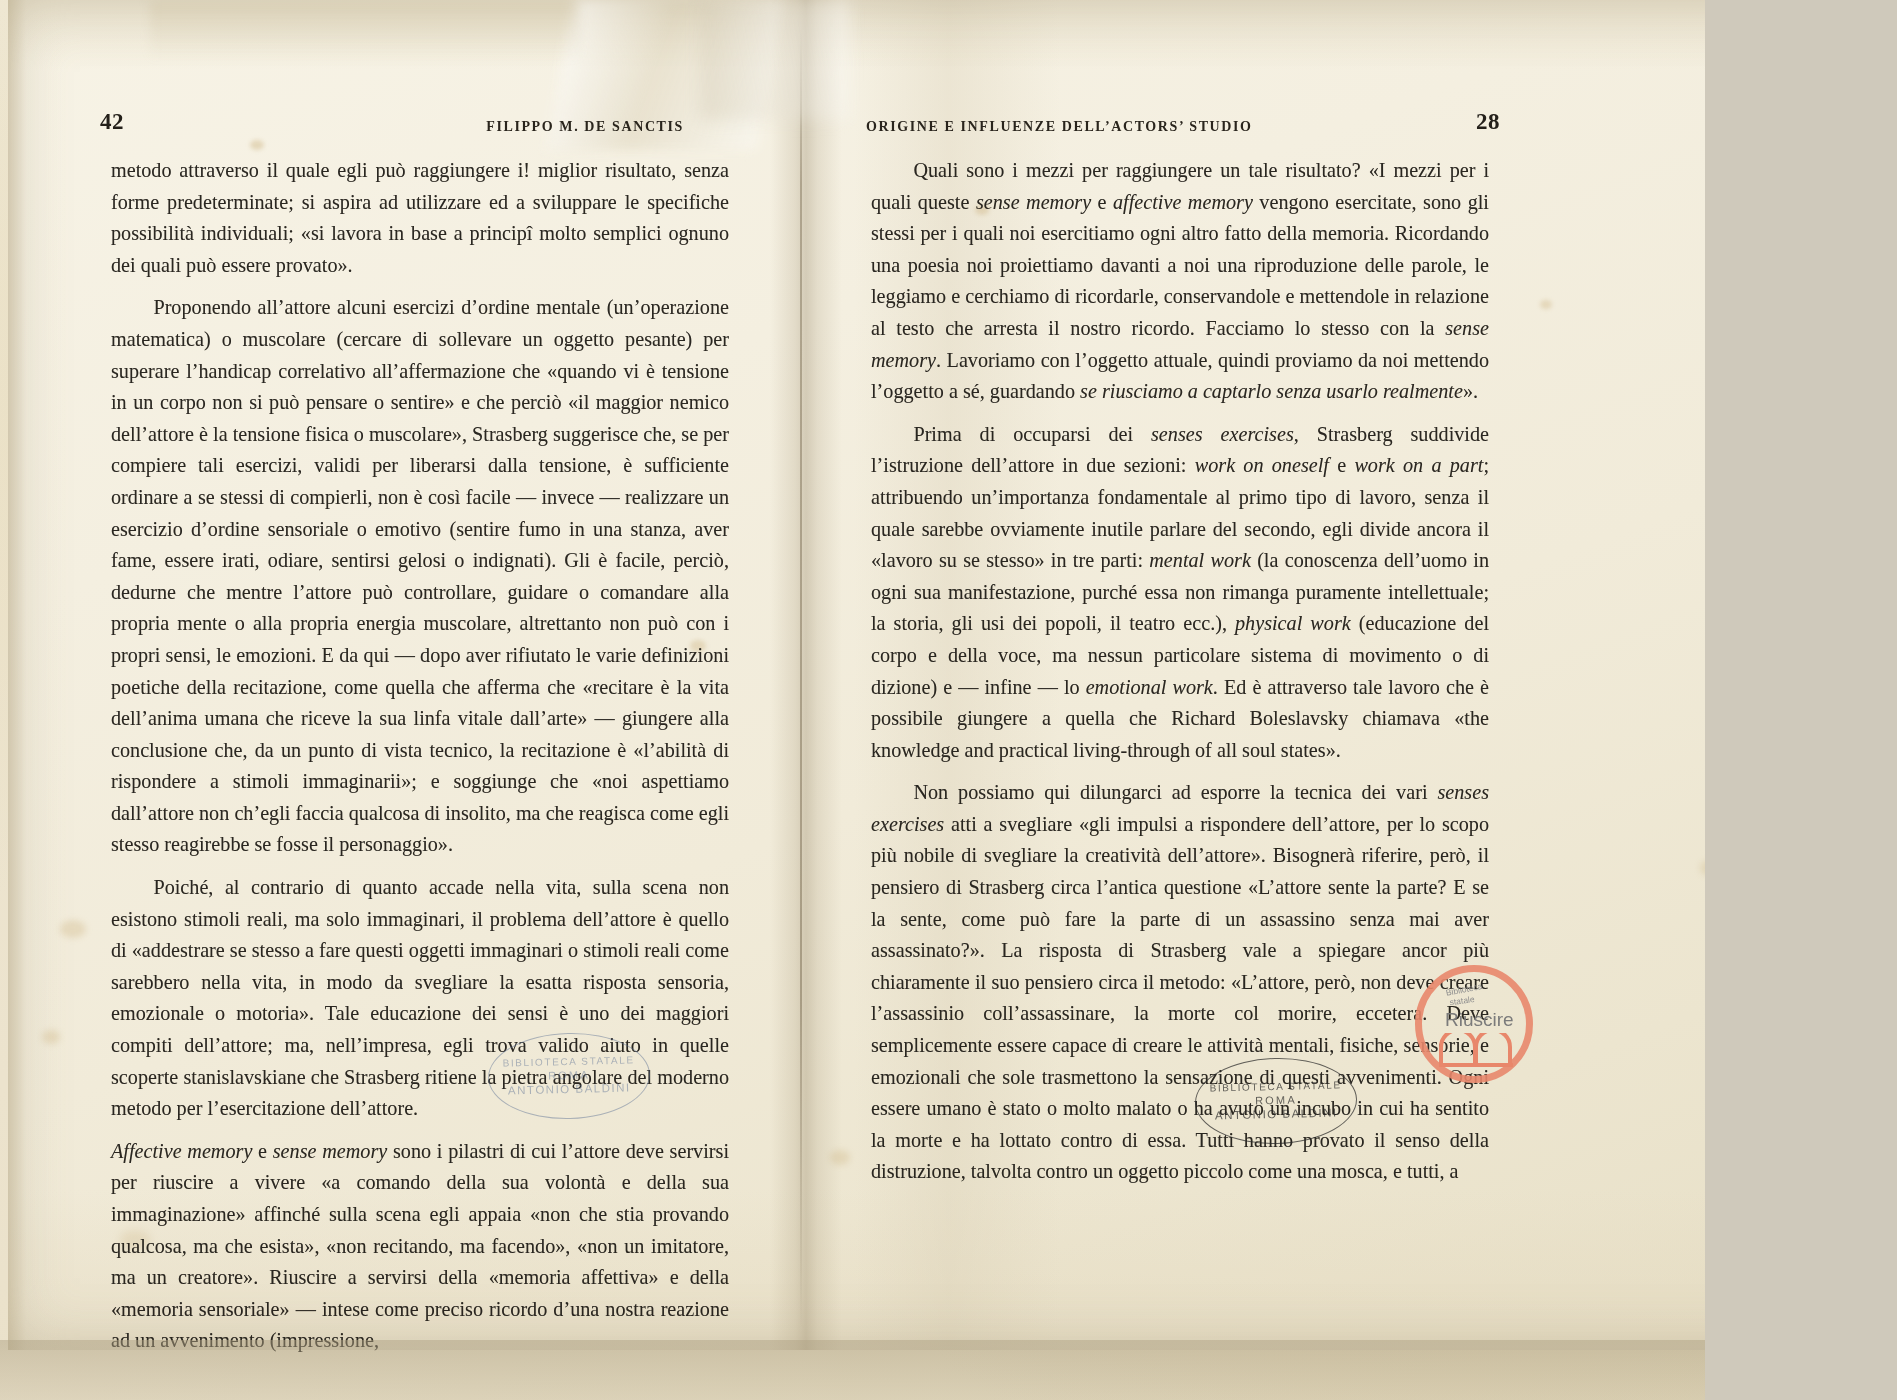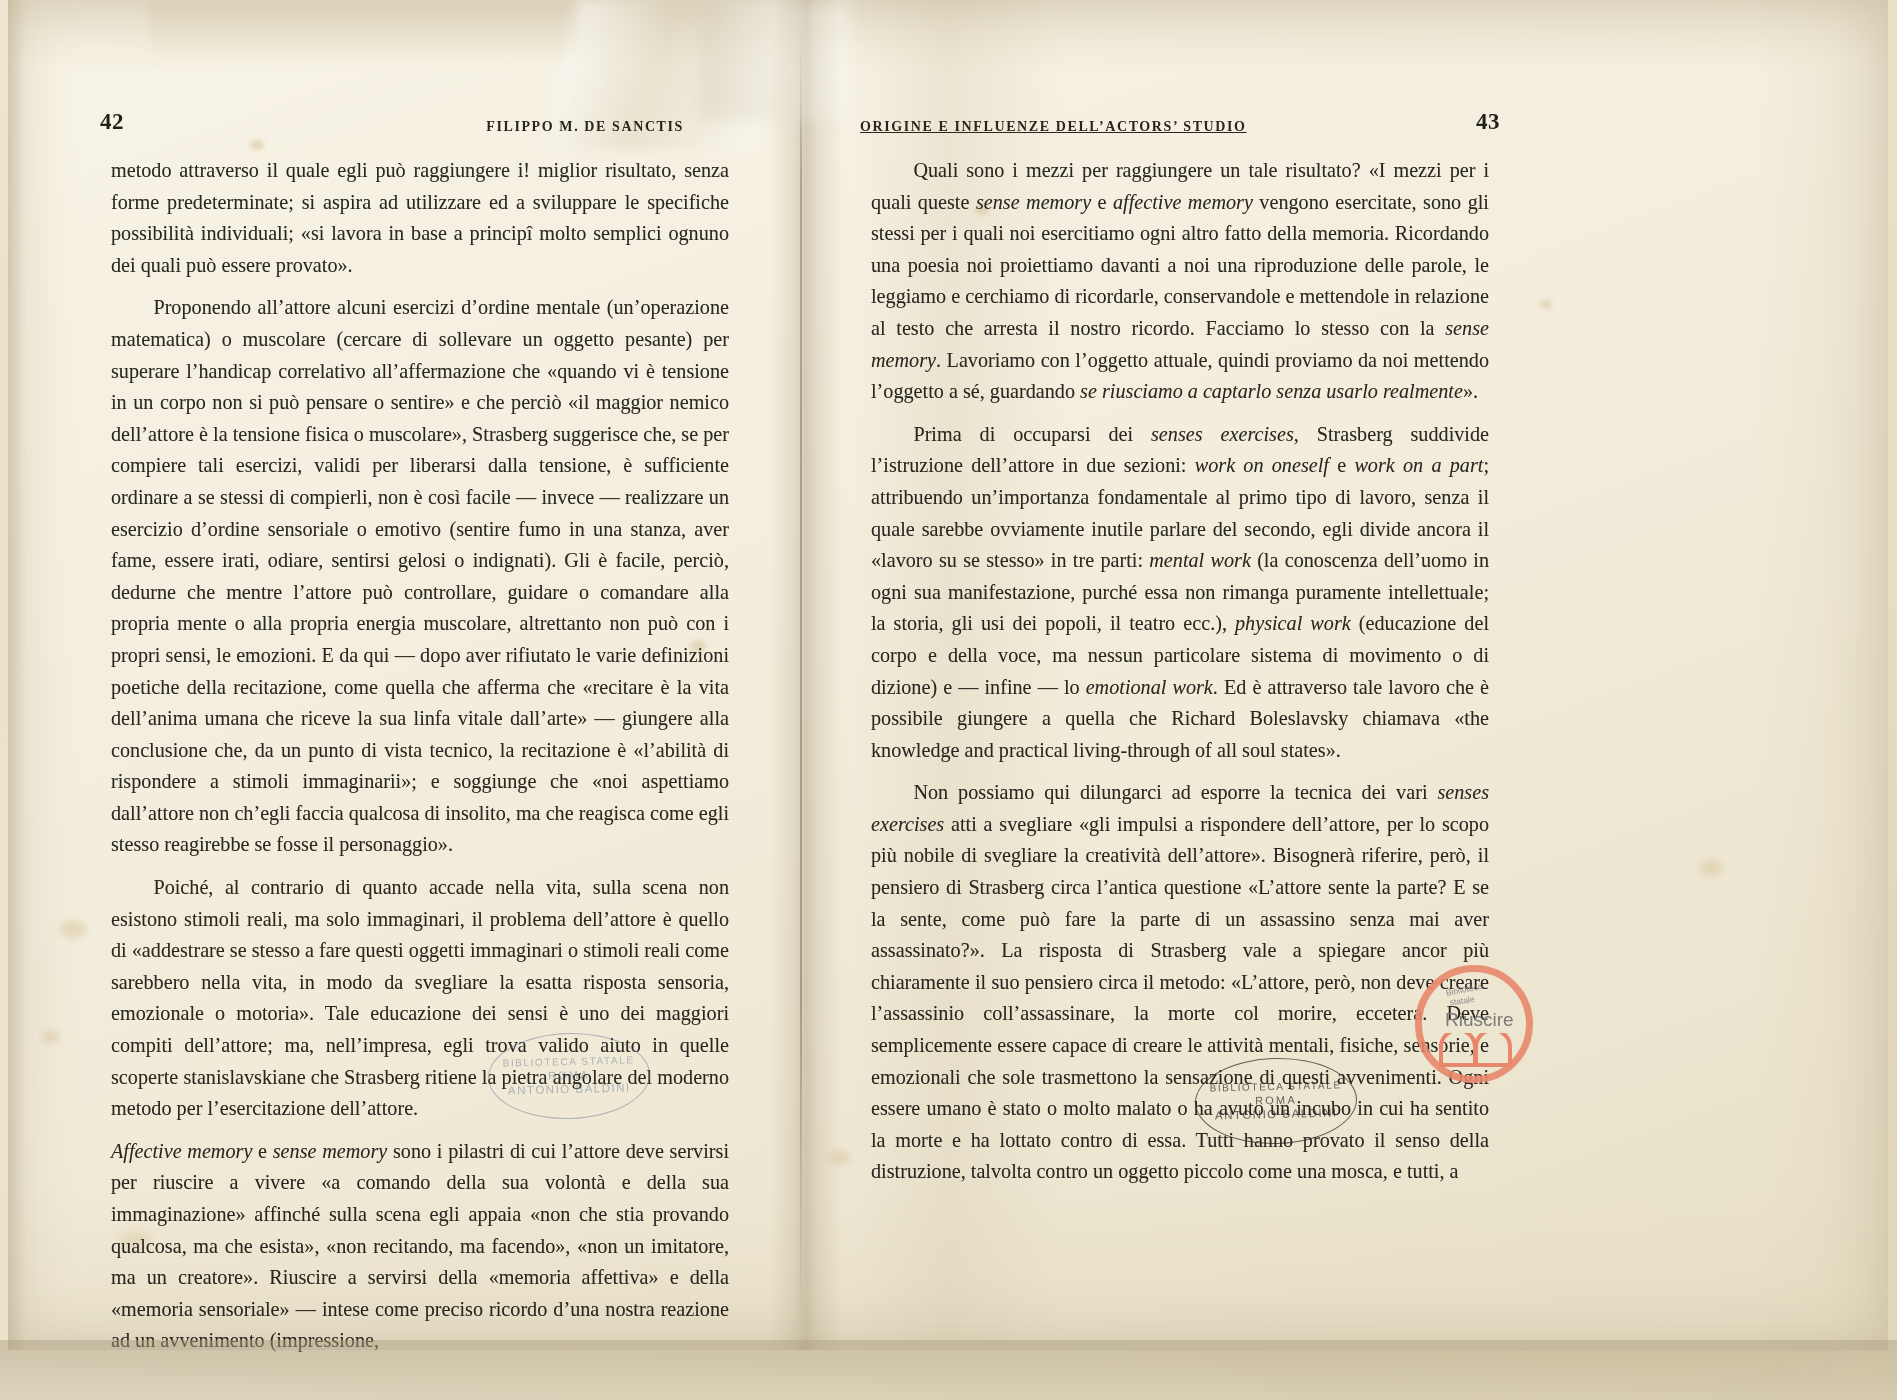--- a/index.html
+++ b/index.html
@@ -3,21 +3,21 @@
 <meta charset="utf-8">
 <title>Scanned book spread</title>
 <style>
   html,body{margin:0;padding:0;}
   body{
     width:1897px;height:1400px;overflow:hidden;
     background:#cfc9bb;
     font-family:"Liberation Serif",serif;
   }
   .scan{
-    position:relative;width:1897px;height:1400px;
+    position:relative;width:1705px;height:1400px;
     background:
       radial-gradient(ellipse 60% 55% at 20% 30%, rgba(228,214,176,.55) 0%, rgba(228,214,176,0) 70%),
       radial-gradient(ellipse 55% 50% at 85% 75%, rgba(222,206,168,.5) 0%, rgba(222,206,168,0) 70%),
       radial-gradient(ellipse 70% 60% at 50% 10%, rgba(240,232,206,.6) 0%, rgba(240,232,206,0) 75%),
       linear-gradient(135deg,#efe8d4 0%,#ece3cd 35%,#e8dfc6 60%,#e3d9bd 100%);
     overflow:hidden;
   }
   
   .sheet{
     position:absolute;left:8px;top:0;width:1880px;height:1350px;
@@ -80,21 +80,21 @@
     letter-spacing:.5px;
   }
   .running{
     font-size:14px;letter-spacing:1.6px;
     color:#2a251d;font-weight:bold;
     text-transform:uppercase;
     white-space:nowrap;
   }
   .hdr-left .folio{margin-right:auto;}
   .hdr-left .running{margin-right:56px;}
-  .hdr-right .running{margin-right:auto;text-decoration:underline;}
+  .hdr-right .running{margin-left:6px;margin-right:auto;}
   .hdr-right .folio{margin-left:auto;}
 
   .body{
     margin-top:20px;
     font-size:20.2px;
     line-height:31.6px;
     color:#1d1a15;
     text-align:justify;
     text-justify:inter-word;
     hyphens:none;
@@ -192,21 +192,21 @@
       <p>metodo attraverso il quale egli può raggiungere i! miglior risultato, senza forme predeterminate; si aspira ad utilizzare ed a sviluppare le specifiche possibilità individuali; «si lavora in base a principî molto semplici ognuno dei quali può essere provato».</p>
       <p class="ind">Proponendo all’attore alcuni esercizi d’ordine mentale (un’operazione matematica) o muscolare (cercare di sollevare un oggetto pesante) per superare l’handicap correlativo all’affermazione che «quando vi è tensione in un corpo non si può pensare o sentire» e che perciò «il maggior nemico dell’attore è la tensione fisica o muscolare», Strasberg suggerisce che, se per compiere tali esercizi, validi per liberarsi dalla tensione, è sufficiente ordinare a se stessi di compierli, non è così facile — invece — realizzare un esercizio d’ordine sensoriale o emotivo (sentire fumo in una stanza, aver fame, essere irati, odiare, sentirsi gelosi o indignati). Gli è facile, perciò, dedurne che mentre l’attore può controllare, guidare o comandare alla propria mente o alla propria energia muscolare, altrettanto non può con i propri sensi, le emozioni. E da qui — dopo aver rifiutato le varie definizioni poetiche della recitazione, come quella che afferma che «recitare è la vita dell’anima umana che riceve la sua linfa vitale dall’arte» — giungere alla conclusione che, da un punto di vista tecnico, la recitazione è «l’abilità di rispondere a stimoli immaginarii»; e soggiunge che «noi aspettiamo dall’attore non ch’egli faccia qualcosa di insolito, ma che reagisca come egli stesso reagirebbe se fosse il personaggio».</p>
       <p class="ind">Poiché, al contrario di quanto accade nella vita, sulla scena non esistono stimoli reali, ma solo immaginari, il problema dell’attore è quello di «addestrare se stesso a fare questi oggetti immaginari o stimoli reali come sarebbero nella vita, in modo da svegliare la esatta risposta sensoria, emozionale o motoria». Tale educazione dei sensi è uno dei maggiori compiti dell’attore; ma, nell’impresa, egli trova valido aiuto in quelle scoperte stanislavskiane che Strasberg ritiene la pietra angolare del moderno metodo per l’esercitazione dell’attore.</p>
       <p><i>Affective memory</i><span> e </span><i>sense memory</i><span> sono i pilastri di cui l’attore deve servirsi per riuscire a vivere «a comando della sua volontà e della sua immaginazione» affinché sulla scena egli appaia «non che stia provando qualcosa, ma che esista», «non recitando, ma facendo», «non un imitatore, ma un creatore». Riuscire a servirsi della «memoria affettiva» e della «memoria sensoriale» — intese come preciso ricordo d’una nostra reazione ad un avvenimento (impressione,</span></p>
     </div>
   </div>
 
   <div class="page page-right">
     <div class="hdr hdr-right">
       <span class="running">ORIGINE E INFLUENZE DELL’ACTORS’ STUDIO</span>
-      <span class="folio">43</span>
+      <span class="folio">28</span>
     </div>
     <div class="body inkfade">
       <p class="ind"><span>Quali sono i mezzi per raggiungere un tale risultato? «I mezzi per i quali queste </span><i>sense memory</i><span> e </span><i>affective memory</i><span> vengono esercitate, sono gli stessi per i quali noi esercitiamo ogni altro fatto della memoria. Ricordando una poesia noi proiettiamo davanti a noi una riproduzione delle parole, le leggiamo e cerchiamo di ricordarle, conservandole e mettendole in relazione al testo che arresta il nostro ricordo. Facciamo lo stesso con la </span><i>sense memory</i><span>. Lavoriamo con l’oggetto attuale, quindi proviamo da noi mettendo l’oggetto a sé, guardando </span><i>se riusciamo a captarlo senza usarlo realmente</i><span>».</span></p>
       <p class="ind"><span>Prima di occuparsi dei </span><i>senses exercises</i><span>, Strasberg suddivide l’istruzione dell’attore in due sezioni: </span><i>work on oneself</i><span> e </span><i>work on a part</i><span>; attribuendo un’importanza fondamentale al primo tipo di lavoro, senza il quale sarebbe ovviamente inutile parlare del secondo, egli divide ancora il «lavoro su se stesso» in tre parti: </span><i>mental work</i><span> (la conoscenza dell’uomo in ogni sua manifestazione, purché essa non rimanga puramente intellettuale; la storia, gli usi dei popoli, il teatro ecc.), </span><i>physical work</i><span> (educazione del corpo e della voce, ma nessun particolare sistema di movimento o di dizione) e — infine — lo </span><i>emotional work</i><span>. Ed è attraverso tale lavoro che è possibile giungere a quella che Richard Boleslavsky chiamava «the knowledge and practical living-through of all soul states».</span></p>
       <p class="ind"><span>Non possiamo qui dilungarci ad esporre la tecnica dei vari </span><i>senses exercises</i><span> atti a svegliare «gli impulsi a rispondere dell’attore, per lo scopo più nobile di svegliare la creatività dell’attore». Bisognerà riferire, però, il pensiero di Strasberg circa l’antica questione «L’attore sente la parte? E se la sente, come può fare la parte di un assassino senza mai aver assassinato?». La risposta di Strasberg vale a spiegare ancor più chiaramente il suo pensiero circa il metodo: «L’attore, però, non deve creare l’assassinio coll’assassinare, la morte col morire, eccetera. Deve semplicemente essere capace di creare le attività mentali, fisiche, sensorie, e emozionali che sole trasmettono la sensazione di questi avvenimenti. Ogni essere umano è stato o molto malato o ha avuto un incubo in cui ha sentito la morte e ha lottato contro di essa. Tutti hanno provato il senso della distruzione, talvolta contro un oggetto piccolo come una mosca, e tutti, a</span></p>
     </div>
   </div>
 
   <div class="oval-stamp stamp-left">
     <div class="ring"></div>

